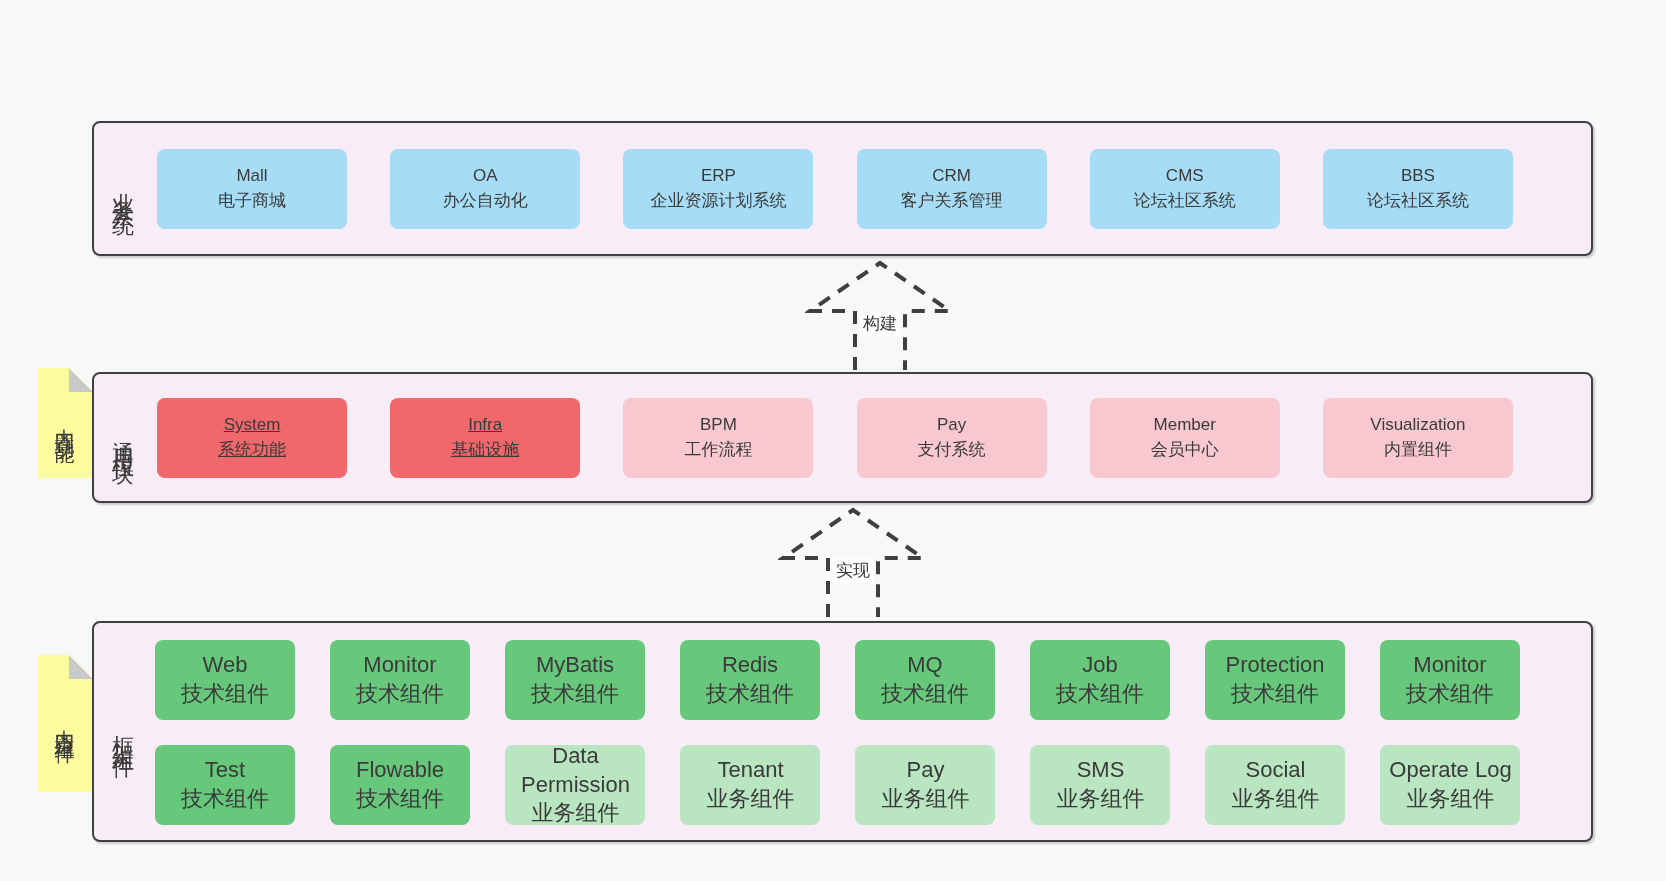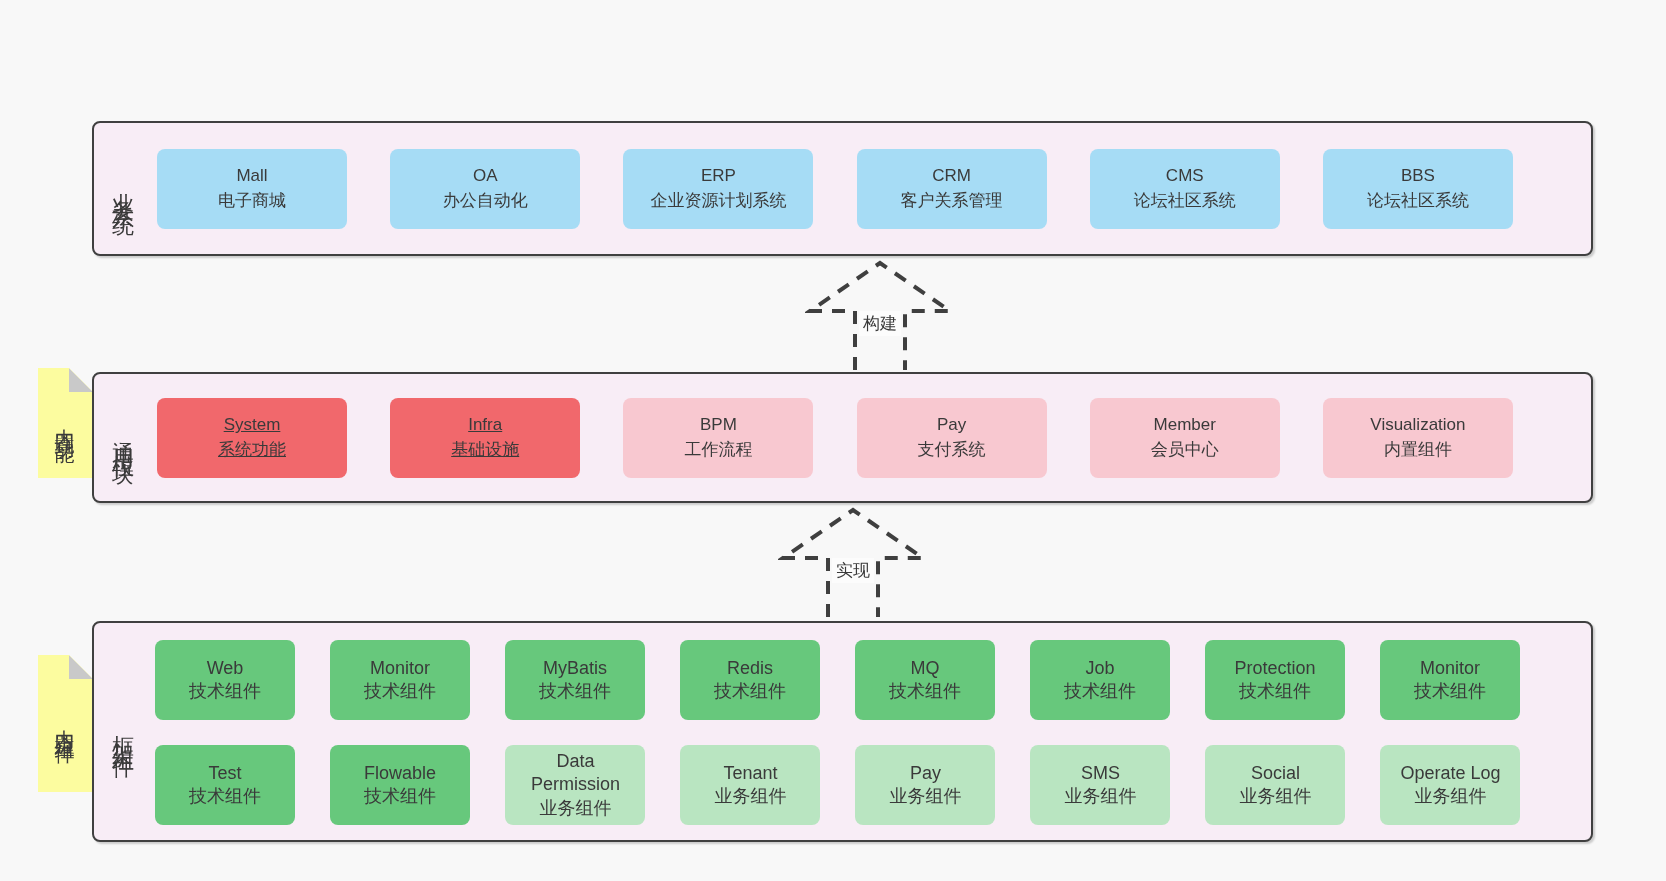--- a/index.html
+++ b/index.html
@@ -25,21 +25,21 @@
   .row-wide   { left:63px; right:78px; }
   .row-narrow { left:61px; right:71px; }
   #band-business .row-wide { top:26px; }
   #band-modules  .row-wide { top:24px; }
   #band-components .row-1 { top:17px; }
   #band-components .row-2 { top:122px; }
 
   .box { border-radius:8px; display:flex; flex-direction:column; justify-content:center;
          align-items:center; text-align:center; color:var(--text,#3a3a3a); }
   .w190 { width:190px; height:80px; font-size:17px; line-height:1.45; }
-  .w140 { width:140px; height:80px; font-size:18px; line-height:1.3; padding:2px 6px; }
+  .w140 { width:140px; height:80px; font-size:22px; line-height:1.3; padding:2px 6px; }
   .blue        { background:var(--blue,#a6dcf5); }
   .red         { background:var(--red,#f1686c);text-decoration:underline; }
   .pink        { background:var(--pink,#f8c8d0); }
   .green       { background:var(--green,#67c87c); }
   .green-light { background:var(--green-light,#b9e5c1);padding-left:7px; }
 
   
   .note { position:absolute; left:38px; width:55px; background:var(--note-yellow,#fcfc9f);
           clip-path:polygon(0 0, calc(100% - 24px) 0, 100% 24px, 100% 100%, 0 100%);
           display:flex; align-items:center; justify-content:center;

